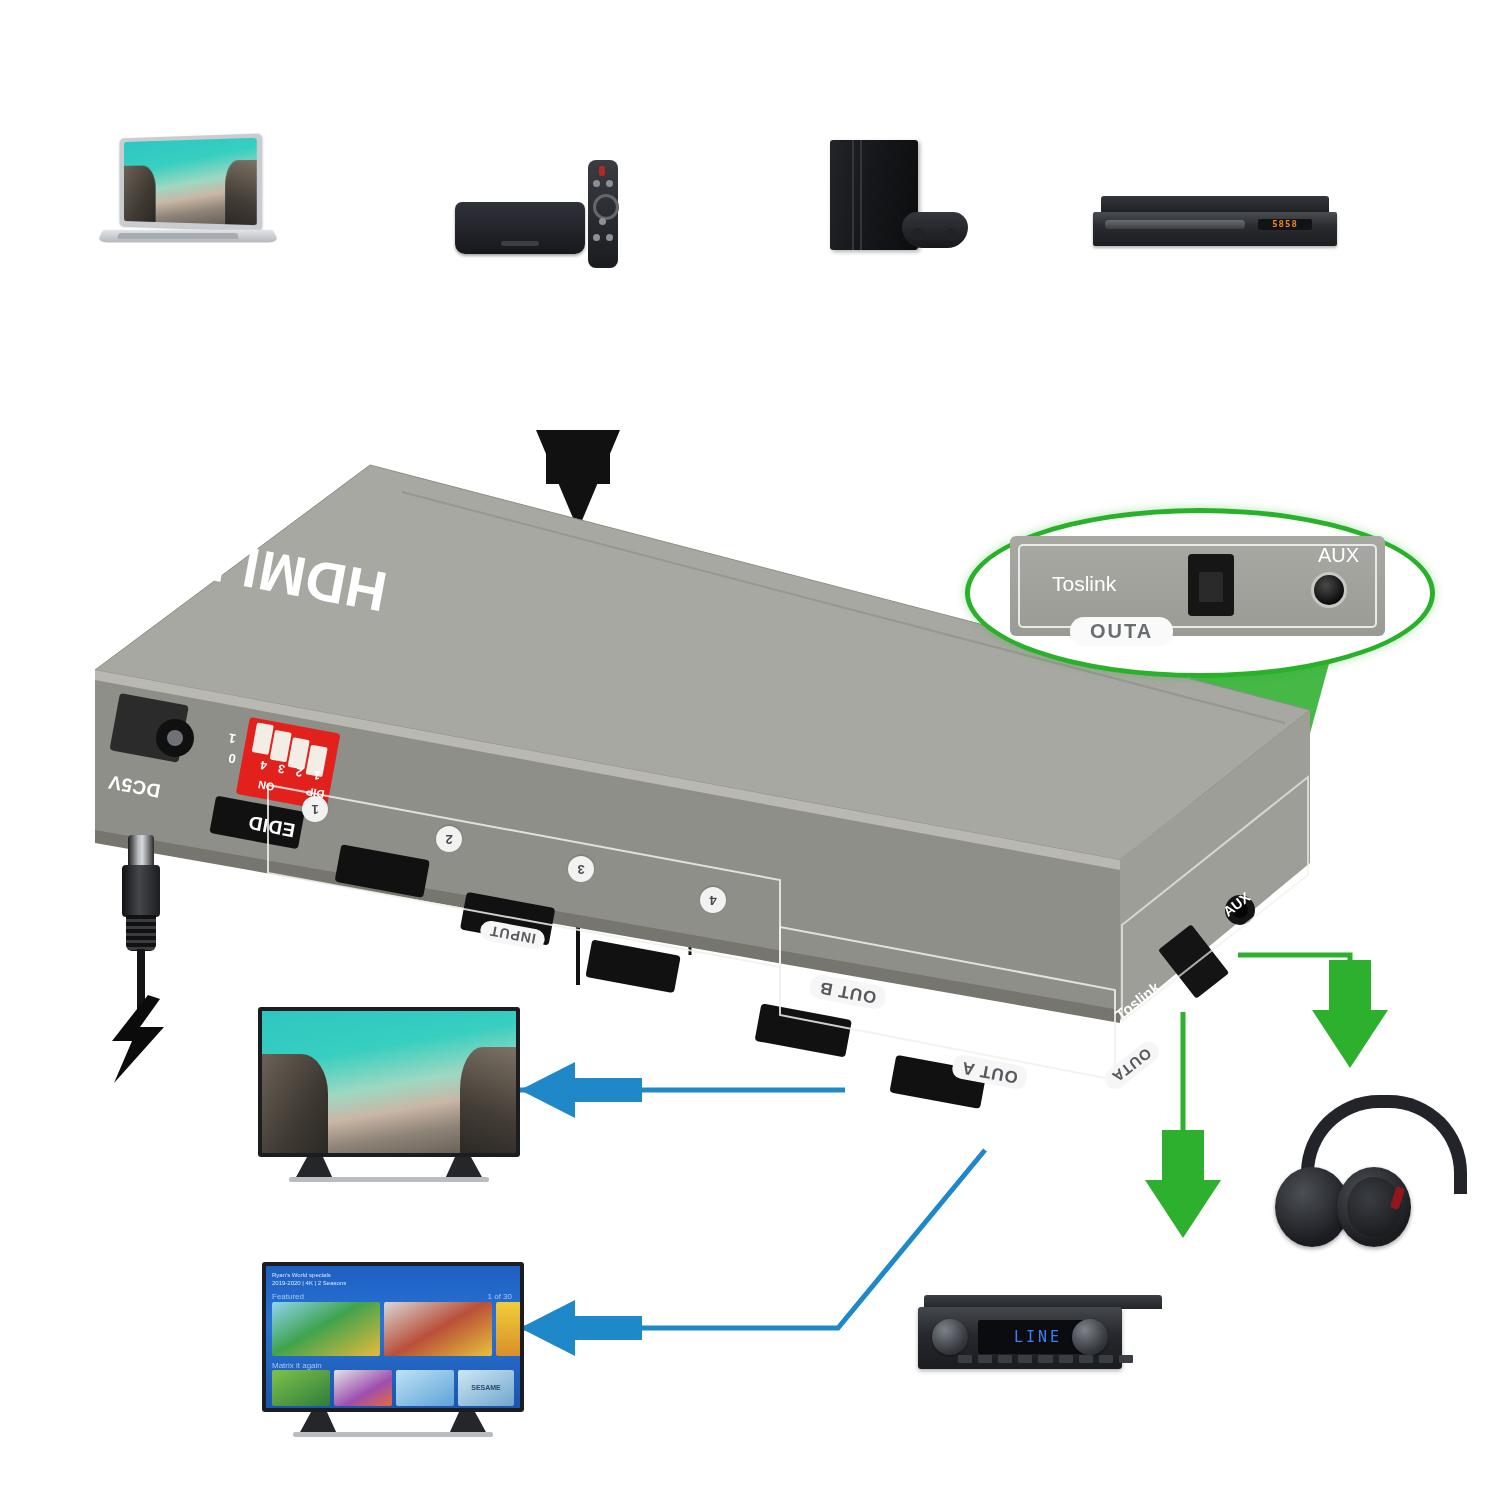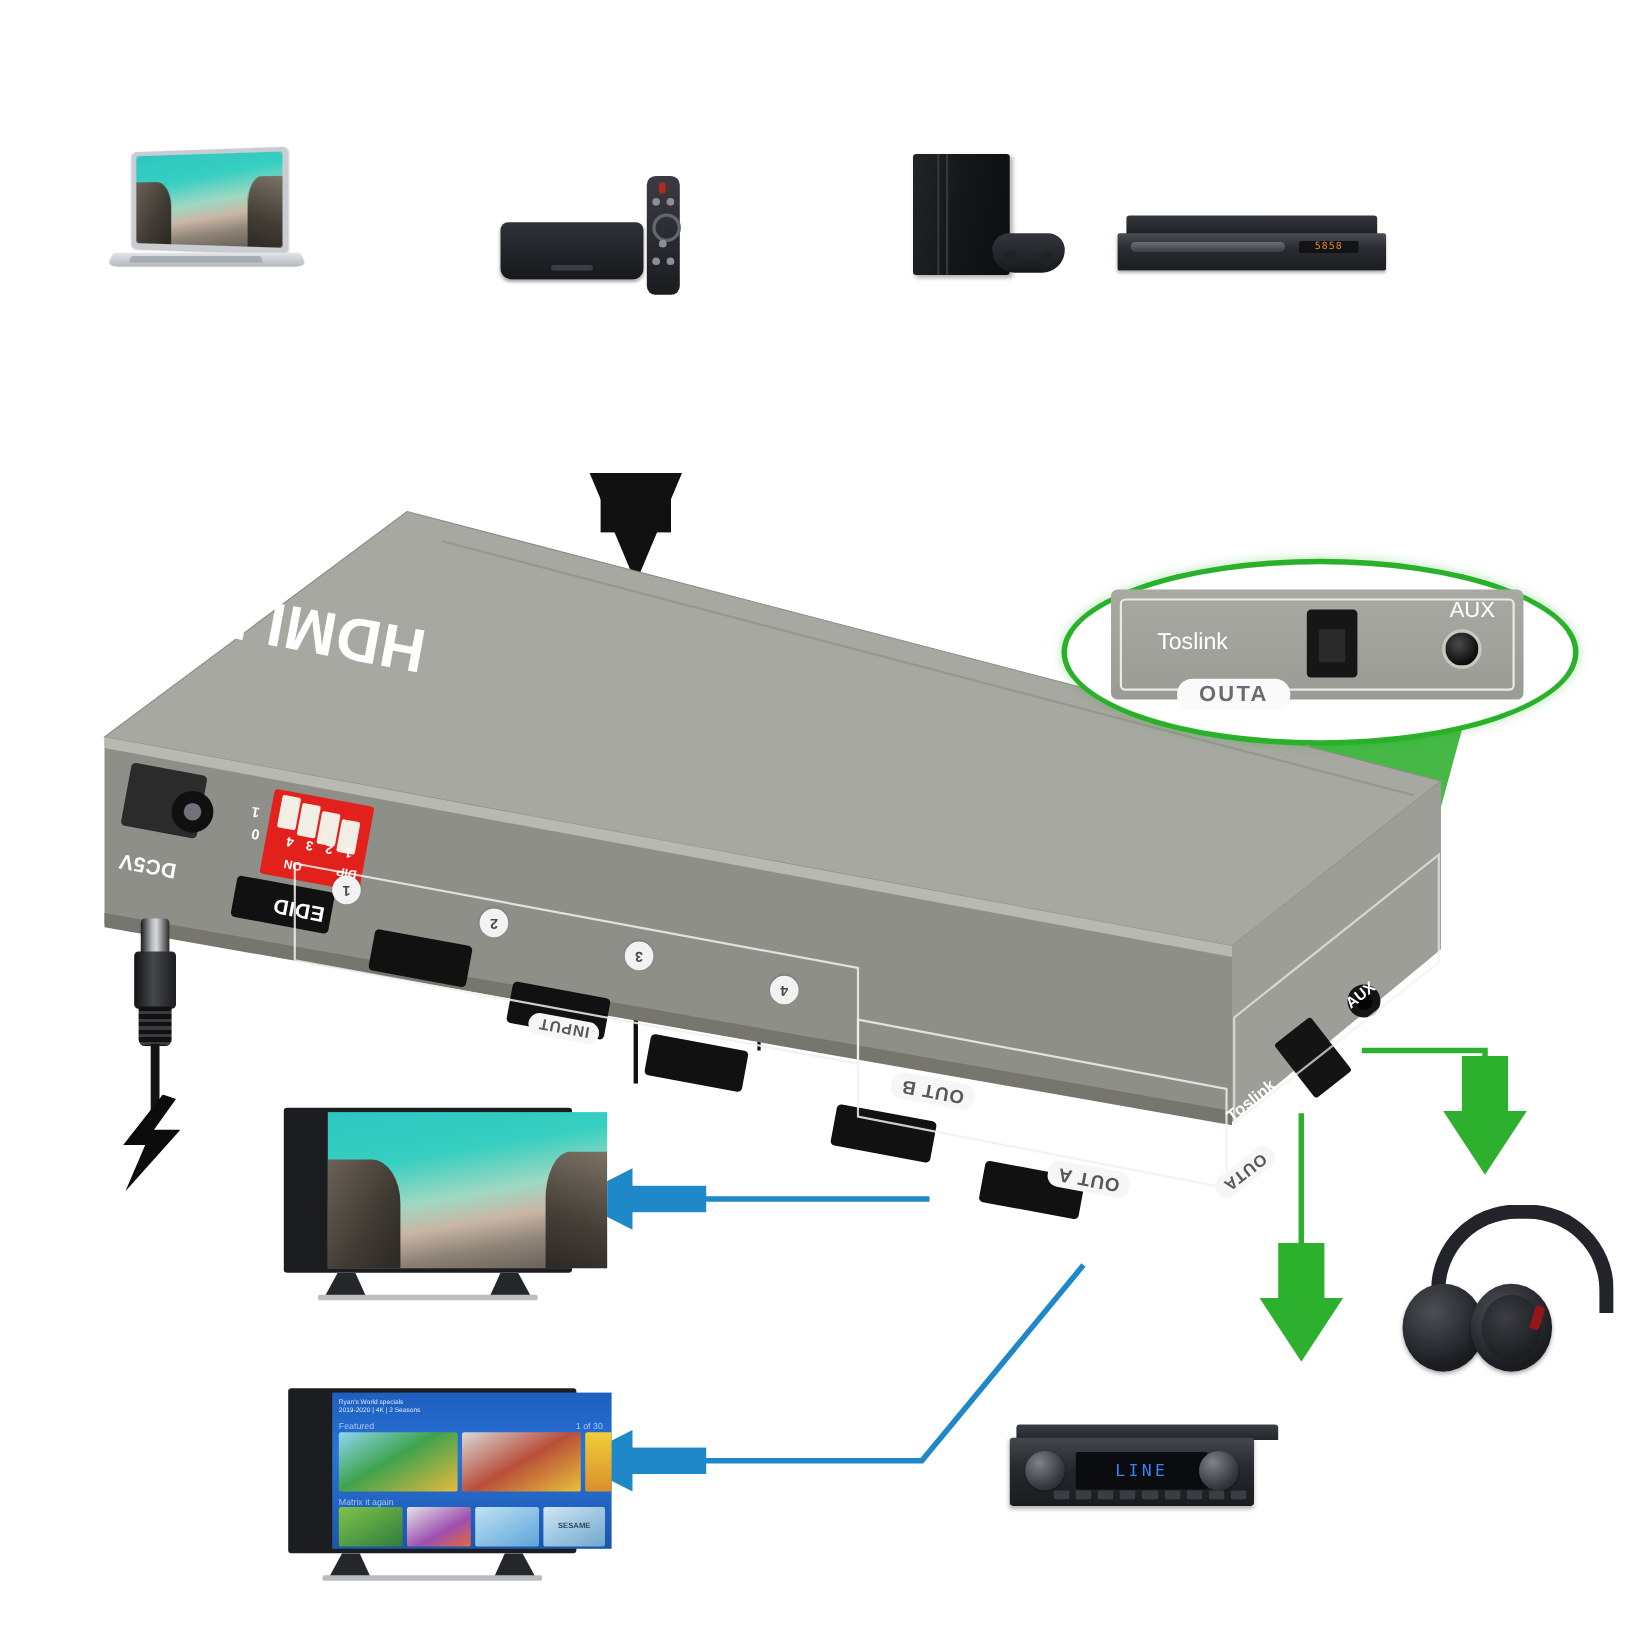--- a/index.html
+++ b/index.html
@@ -44,21 +44,21 @@
            background:linear-gradient(100deg,#222428 0%,#16171a 45%,#0c0d0f 100%);
            border-radius:3px;box-shadow:2px 2px 4px rgba(0,0,0,.3);}
   .ps-body:before{content:"";position:absolute;left:22px;top:0;width:2px;height:110px;background:#34363b;}
   .ps-body:after{content:"";position:absolute;left:30px;top:0;width:2px;height:110px;background:#34363b;}
   .pad{position:absolute;left:82px;top:72px;width:66px;height:36px;
        background:linear-gradient(#34363c,#17181b);border-radius:16px 16px 22px 22px;}
   .pad:before,.pad:after{content:"";position:absolute;top:16px;width:13px;height:13px;border-radius:50%;background:#202226;}
   .pad:before{left:10px;} .pad:after{right:10px;}
 
   
-  #bluray-device{left:1016px;top:196px;width:216px;height:62px;}
+  #bluray-device{left:1093px;top:196px;width:216px;height:62px;font-weight:bold;}
   .br-top{position:absolute;left:8px;top:0;width:228px;height:18px;
           background:linear-gradient(#33363c,#1c1e22);border-radius:3px 3px 0 0;}
   .br-face{position:absolute;left:0;top:16px;width:244px;height:34px;
            background:linear-gradient(#4a4d53,#2a2c31 40%,#1b1d21);border-radius:2px;
            box-shadow:0 2px 3px rgba(0,0,0,.3);}
   .br-tray{position:absolute;left:12px;top:8px;width:140px;height:9px;
            background:linear-gradient(#6a6d73,#3b3e43);border-radius:4px;}
   .br-disp{position:absolute;left:165px;top:7px;width:54px;height:11px;background:#121317;border-radius:2px;
            color:#f08a1e;font-size:9px;line-height:11px;text-align:center;letter-spacing:1px;
            font-family:"DejaVu Sans Mono",monospace;}
@@ -89,32 +89,32 @@
           border:3px solid #c8c8c2;}
   .co-lbl{position:absolute;color:#ffffff;font-size:21px;font-weight:500;white-space:nowrap;}
   .co-outa{position:absolute;left:60px;bottom:-10px;background:#fafafa;border-radius:14px;
            color:#6a6d70;font-size:20px;font-weight:600;letter-spacing:2px;padding:3px 20px;}
 
   
   .tv{position:absolute;}
   .tv-frame{position:absolute;left:0;top:0;right:0;height:150px;background:#1b1d20;
             border-radius:3px;padding:4px;box-sizing:border-box;}
   .tv-stand{position:absolute;left:50%;top:150px;width:200px;height:26px;margin-left:-100px;}
-  .tv-panel{width:100%;height:100%;overflow:hidden;position:relative;margin-left:36px;}
+  .tv-panel{width:100%;height:100%;overflow:hidden;position:relative;}
 
   
   .kids{width:100%;height:100%;background:linear-gradient(#1d5fc0,#2a73d6 40%,#1b55ad);position:relative;}
   .kids-hd{position:absolute;left:6px;top:5px;color:#dce8fa;font-size:6px;line-height:8px;}
   .kids-row{position:absolute;display:flex;gap:4px;}
   .kc{border-radius:2px;}
 
   
   #receiver-device{left:918px;top:1295px;width:250px;height:90px;}
   .rc-top{position:absolute;left:6px;top:0;width:238px;height:14px;background:linear-gradient(#3b3e44,#24262b);border-radius:3px 3px 0 0;}
-  .rc-face{position:absolute;left:0;top:12px;width:222px;height:62px;
+  .rc-face{position:absolute;left:0;top:12px;width:204px;height:62px;
            background:linear-gradient(#44474d,#26282d 45%,#1a1c20);border-radius:3px;
            box-shadow:0 2px 4px rgba(0,0,0,.3);}
   .knob{position:absolute;top:12px;width:36px;height:36px;border-radius:50%;
         background:radial-gradient(circle at 35% 30%,#7d838a,#35383d 65%,#1d1f23);
         box-shadow:0 1px 2px rgba(0,0,0,.5);}
   .rc-disp{position:absolute;left:60px;top:13px;width:120px;height:34px;background:#0b0c10;border-radius:2px;}
   .rc-disp span{position:absolute;left:50%;top:50%;transform:translate(-50%,-50%);
                 color:#3d7ff5;font-size:15px;letter-spacing:3px;font-family:"DejaVu Sans Mono",monospace;}
   .rc-btns{position:absolute;left:40px;bottom:6px;width:175px;height:8px;display:flex;gap:6px;}
   .rc-btns i{flex:1;background:#3a3d43;border-radius:1px;}

